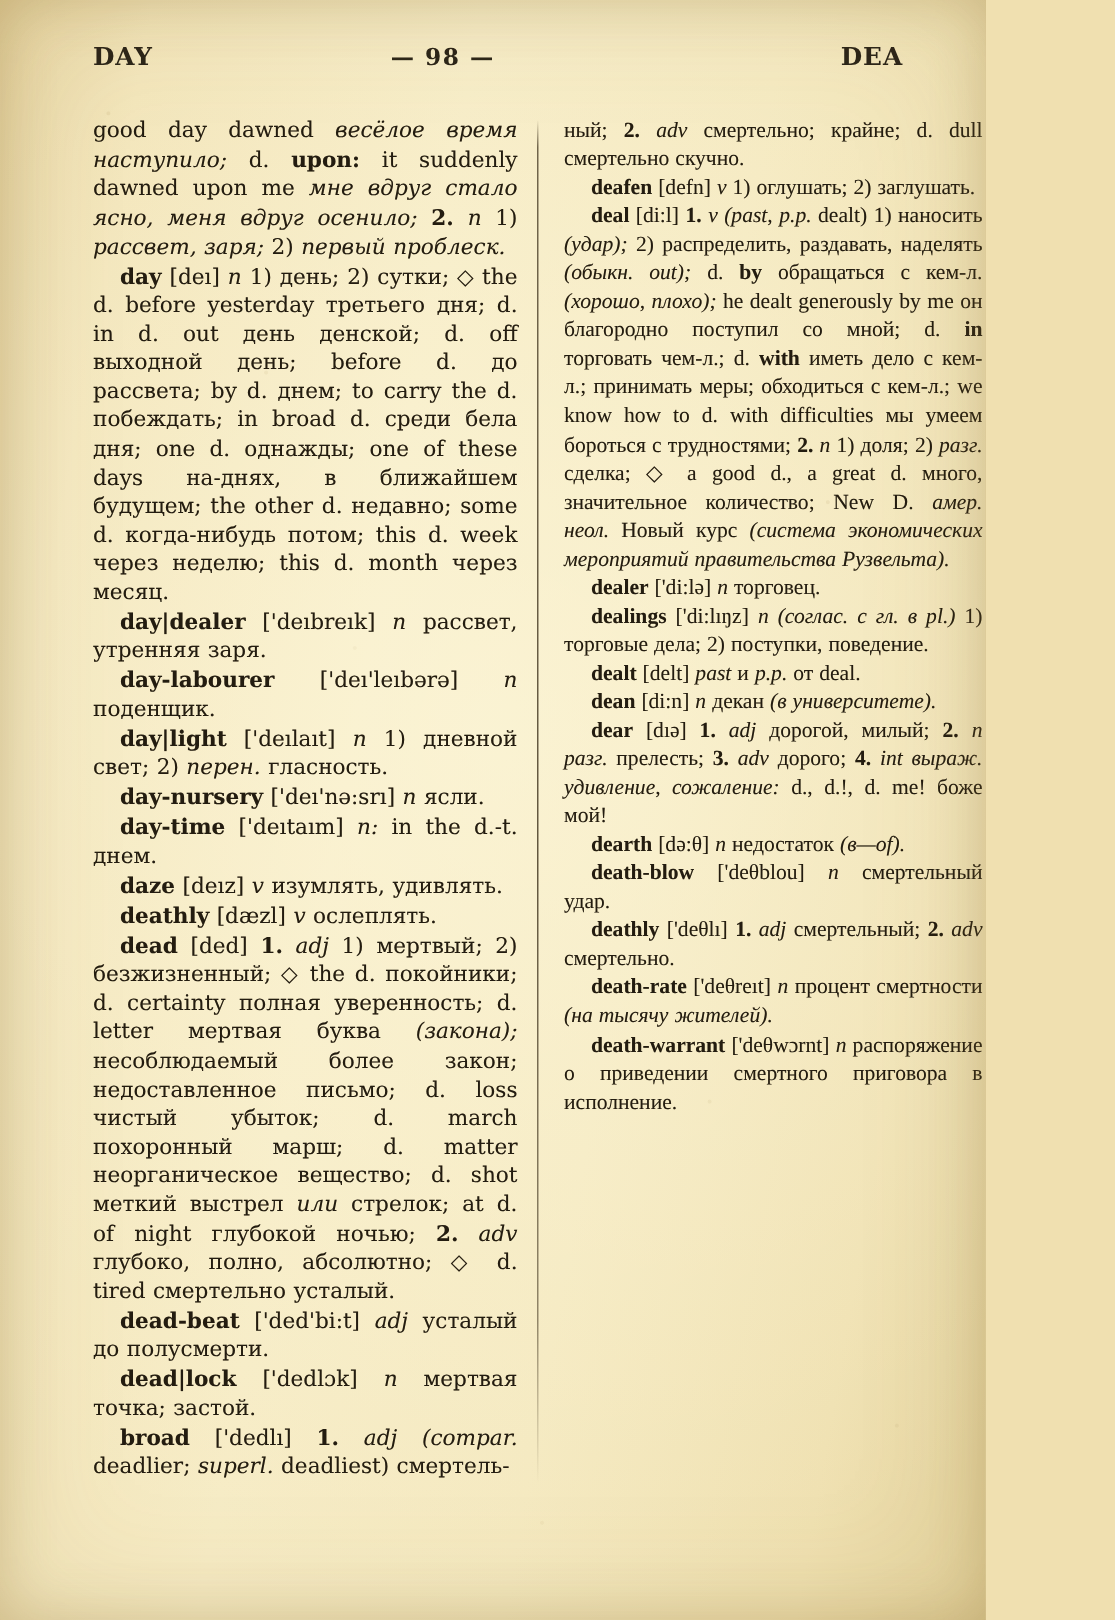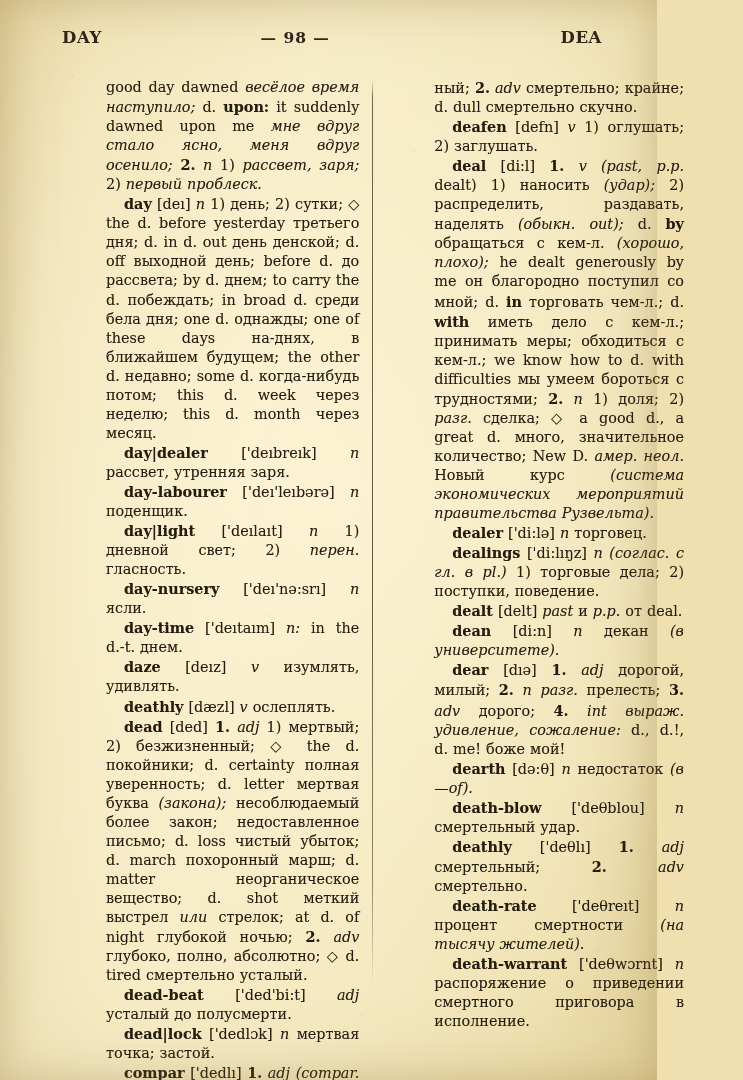--- a/index.html
+++ b/index.html
@@ -92,41 +92,41 @@
     box-sizing: border-box;
     color: #231c10;
     font-size: 14.4px;
     line-height: 19.05px;
     text-align: justify;
     -webkit-hyphens: none;
     hyphens: none;
     word-spacing: .4px;
   }
   .col.left  { padding-right: 13px; }
-  .col.right { padding-left: 17px;  }
+  .col.right { padding-left: 17px; font-family: Liberation Serif, serif;  }
 
   
   #rule {
     width: 1px;
     margin: 2px 0 44px 0;
     background: linear-gradient(to bottom,
       rgba(60,48,26,.0) 0%,
       rgba(60,48,26,.72) 2%,
       rgba(60,48,26,.80) 55%,
       rgba(60,48,26,.55) 88%,
       rgba(60,48,26,.0) 100%);
     flex: 0 0 1px;
   }
 
   
   .entry { margin: 0; text-indent: 18px; }
   .entry.cont { text-indent: 0; }        
 
   
-  .col { text-shadow: 0 0 .35px rgba(60,45,20,.35); margin-left: 44px; }
+  .col { text-shadow: 0 0 .35px rgba(60,45,20,.35); }
 </style>
 </head>
 <body>
 
 <div id="page">
 
   <div id="grain"></div>
 
   <div id="runhead">
     <span class="rh-left">DAY</span>
@@ -141,21 +141,21 @@
         <p class="entry"><b>day|dealer</b> ['deıbreık] <i>n</i> рассвет, утренняя заря.</p>
         <p class="entry"><b>day-labourer</b> ['deı'leıbərə] <i>n</i> поденщик.</p>
         <p class="entry"><b>day|light</b> ['deılaıt] <i>n</i> 1) дневной свет; 2) <i>перен.</i> гласность.</p>
         <p class="entry"><b>day-nursery</b> ['deı'nə:srı] <i>n</i> ясли.</p>
         <p class="entry"><b>day-time</b> ['deıtaım] <i>n:</i> in the d.-t. днем.</p>
         <p class="entry"><b>daze</b> [deız] <i>v</i> изумлять, удивлять.</p>
         <p class="entry"><b>deathly</b> [dæzl] <i>v</i> ослеплять.</p>
         <p class="entry"><b>dead</b> [ded] <b>1.</b> <i>adj</i> 1) мертвый; 2) безжизненный; ◇ the d. покойники; d. certainty полная уверенность; d. letter мертвая буква <i>(закона);</i> несоблюдаемый более закон; недоставленное письмо; d. loss чистый убыток; d. march похоронный марш; d. matter неорганическое вещество; d. shot меткий выстрел <i>или</i> стрелок; at d. of night глубокой ночью; <b>2.</b> <i>adv</i> глубоко, полно, абсолютно; ◇ d. tired смертельно усталый.</p>
         <p class="entry"><b>dead-beat</b> ['ded'bi:t] <i>adj</i> усталый до полусмерти.</p>
         <p class="entry"><b>dead|lock</b> ['dedlɔk] <i>n</i> мертвая точка; застой.</p>
-        <p class="entry"><b>compar</b> ['dedlı] <b>1.</b> <i>adj (compar.</i> deadlier; <i>superl.</i> deadliest) смертель-</p>
+        <p class="entry"><b>broad</b> ['dedlı] <b>1.</b> <i>adj (compar.</i> deadlier; <i>superl.</i> deadliest) смертель-</p>
       </div>
     <div id="rule"></div>
     <div class="col right" id="col-right">
         <p class="entry cont">ный; <b>2.</b> <i>adv</i> смертельно; крайне; d. dull смертельно скучно.</p>
         <p class="entry"><b>deafen</b> [defn] <i>v</i> 1) оглушать; 2) заглушать.</p>
         <p class="entry"><b>deal</b> [di:l] <b>1.</b> <i>v (past, p.p.</i> dealt) 1) наносить <i>(удар);</i> 2) распределить, раздавать, наделять <i>(обыкн. out);</i> d. <b>by</b> обращаться с кем-л. <i>(хорошо, плохо);</i> he dealt generously by me он благородно поступил со мной; d. <b>in</b> торговать чем-л.; d. <b>with</b> иметь дело с кем-л.; принимать меры; обходиться с кем-л.; we know how to d. with difficulties мы умеем бороться с трудностями; <b>2.</b> <i>n</i> 1) доля; 2) <i>разг.</i> сделка; ◇ a good d., a great d. много, значительное количество; New D. <i>амер. неол.</i> Новый курс <i>(система экономических мероприятий правительства Рузвельта).</i></p>
         <p class="entry"><b>dealer</b> ['di:lə] <i>n</i> торговец.</p>
         <p class="entry"><b>dealings</b> ['di:lıŋz] <i>n (соглас. с гл. в pl.)</i> 1) торговые дела; 2) поступки, поведение.</p>
         <p class="entry"><b>dealt</b> [delt] <i>past</i> и <i>p.p.</i> от deal.</p>
         <p class="entry"><b>dean</b> [di:n] <i>n</i> декан <i>(в университете).</i></p>

